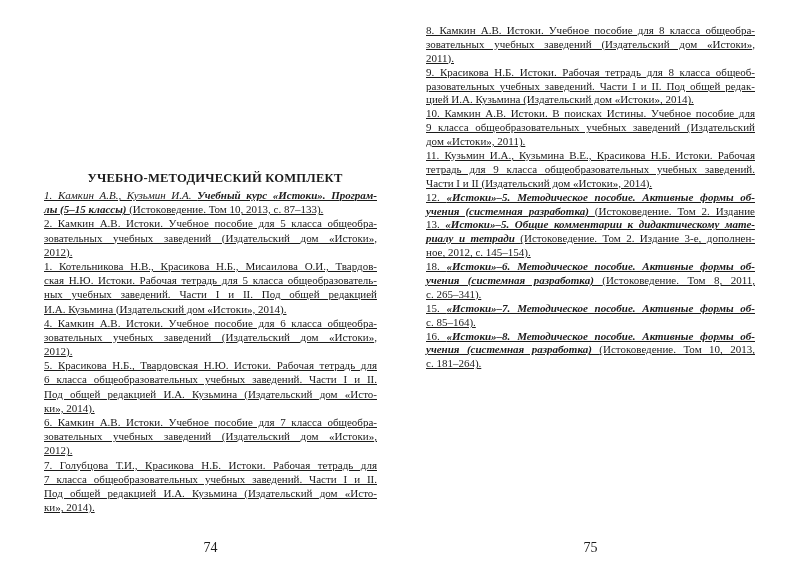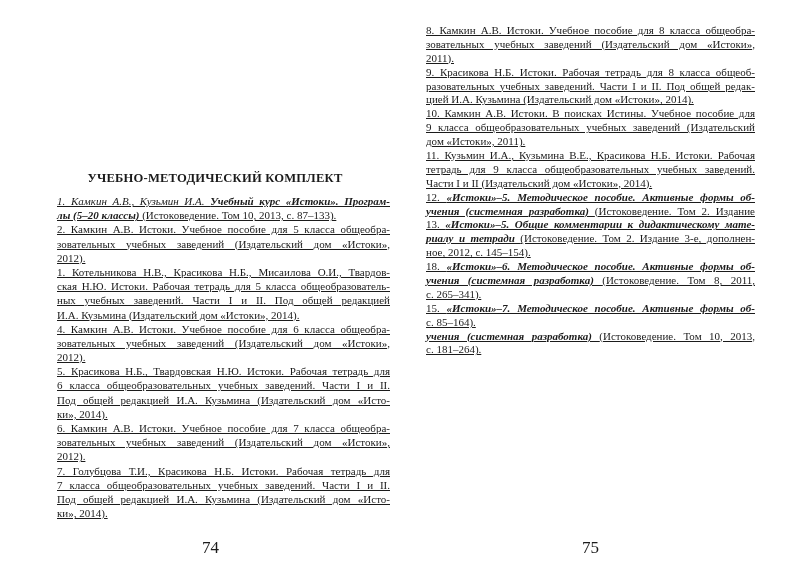--- a/index.html
+++ b/index.html
@@ -29,23 +29,22 @@
     letter-spacing: 0.2px;
     white-space: nowrap;
   }
   .textblock {
     position: absolute;
     font-size: 11px;
     text-decoration: underline;
   }
   .textblock.left-block {
     left: 44px;
-    top: 194px;
+    top: 188px;
     width: 333px;
-    margin-left: 13px;
   }
   .textblock.right-block {
     left: 426px;
     top: 24px;
     width: 329px;
   }
   .left-block .line { line-height: 14.2px; height: 14.2px; }
   .right-block .line { line-height: 13.9px; height: 13.9px; }
   .line {
     text-align: justify;
@@ -56,36 +55,36 @@
   }
   .line.last {
     text-align-last: left;
   }
   .seg-regular { font-style: normal; font-weight: normal; }
   .seg-italic { font-style: italic; font-weight: normal; }
   .seg-bold-italic { font-style: italic; font-weight: bold; }
   .pagenum {
     position: absolute;
     top: 541px;
-    font-size: 17px;
+    font-size: 14px;
     line-height: 13px;
     text-align: center;
   }
   .pagenum.left-num { left: 44px; width: 333px; }
   .pagenum.right-num { left: 426px; width: 329px; }
 </style>
 </head>
 <body>
 
 <div class="spread">
   <section>
     <h1 class="heading">УЧЕБНО-МЕТОДИЧЕСКИЙ КОМПЛЕКТ</h1>
     <div class="textblock left-block" id="left-lines">
         <div class="line"><span class="seg-italic">1. Камкин А.В., Кузьмин И.А. </span><span class="seg-bold-italic">Учебный курс «Истоки». Програм-</span></div>
-        <div class="line last"><span class="seg-bold-italic">лы (5–20 классы) </span><span class="seg-regular">(Истоковедение. Том 10, 2013, с. 87–133).</span></div>
+        <div class="line last"><span class="seg-bold-italic">лы (5–15 классы) </span><span class="seg-regular">(Истоковедение. Том 10, 2013, с. 87–133).</span></div>
         <div class="line"><span class="seg-regular">2. Камкин А.В. Истоки. Учебное пособие для 5 класса общеобра-</span></div>
         <div class="line"><span class="seg-regular">зовательных учебных заведений (Издательский дом «Истоки»,</span></div>
         <div class="line last"><span class="seg-regular">2012).</span></div>
         <div class="line"><span class="seg-regular">1. Котельникова Н.В., Красикова Н.Б., Мисаилова О.И., Твардов-</span></div>
         <div class="line"><span class="seg-regular">ская Н.Ю. Истоки. Рабочая тетрадь для 5 класса общеобразователь-</span></div>
         <div class="line"><span class="seg-regular">ных учебных заведений. Части I и II. Под общей редакцией</span></div>
         <div class="line last"><span class="seg-regular">И.А. Кузьмина (Издательский дом «Истоки», 2014).</span></div>
         <div class="line"><span class="seg-regular">4. Камкин А.В. Истоки. Учебное пособие для 6 класса общеобра-</span></div>
         <div class="line"><span class="seg-regular">зовательных учебных заведений (Издательский дом «Истоки»,</span></div>
         <div class="line last"><span class="seg-regular">2012).</span></div>
@@ -120,18 +119,19 @@
         <div class="line"><span class="seg-regular">12. </span><span class="seg-bold-italic">«Истоки»–5. Методическое пособие. Активные формы об-</span></div>
         <div class="line"><span class="seg-bold-italic">учения (системная разработка) </span><span class="seg-regular">(Истоковедение. Том 2. Издание</span></div>
         <div class="line"><span class="seg-regular">13. </span><span class="seg-bold-italic">«Истоки»–5. Общие комментарии к дидактическому мате-</span></div>
         <div class="line"><span class="seg-bold-italic">риалу и тетради </span><span class="seg-regular">(Истоковедение. Том 2. Издание 3-е, дополнен-</span></div>
         <div class="line last"><span class="seg-regular">ное, 2012, с. 145–154).</span></div>
         <div class="line"><span class="seg-regular">18. </span><span class="seg-bold-italic">«Истоки»–6. Методическое пособие. Активные формы об-</span></div>
         <div class="line"><span class="seg-bold-italic">учения (системная разработка) </span><span class="seg-regular">(Истоковедение. Том 8, 2011,</span></div>
         <div class="line last"><span class="seg-regular">с. 265–341).</span></div>
         <div class="line"><span class="seg-regular">15. </span><span class="seg-bold-italic">«Истоки»–7. Методическое пособие. Активные формы об-</span></div>
         <div class="line last"><span class="seg-regular">с. 85–164).</span></div>
+        <div class="line"><span class="seg-regular">16. </span><span class="seg-bold-italic">«Истоки»–8. Методическое пособие. Активные формы об-</span></div>
         <div class="line"><span class="seg-bold-italic">учения (системная разработка) </span><span class="seg-regular">(Истоковедение. Том 10, 2013,</span></div>
         <div class="line last"><span class="seg-regular">с. 181–264).</span></div>
       </div>
     <div class="pagenum right-num">75</div>
   </section>
 </div>
 
 </body></html>

